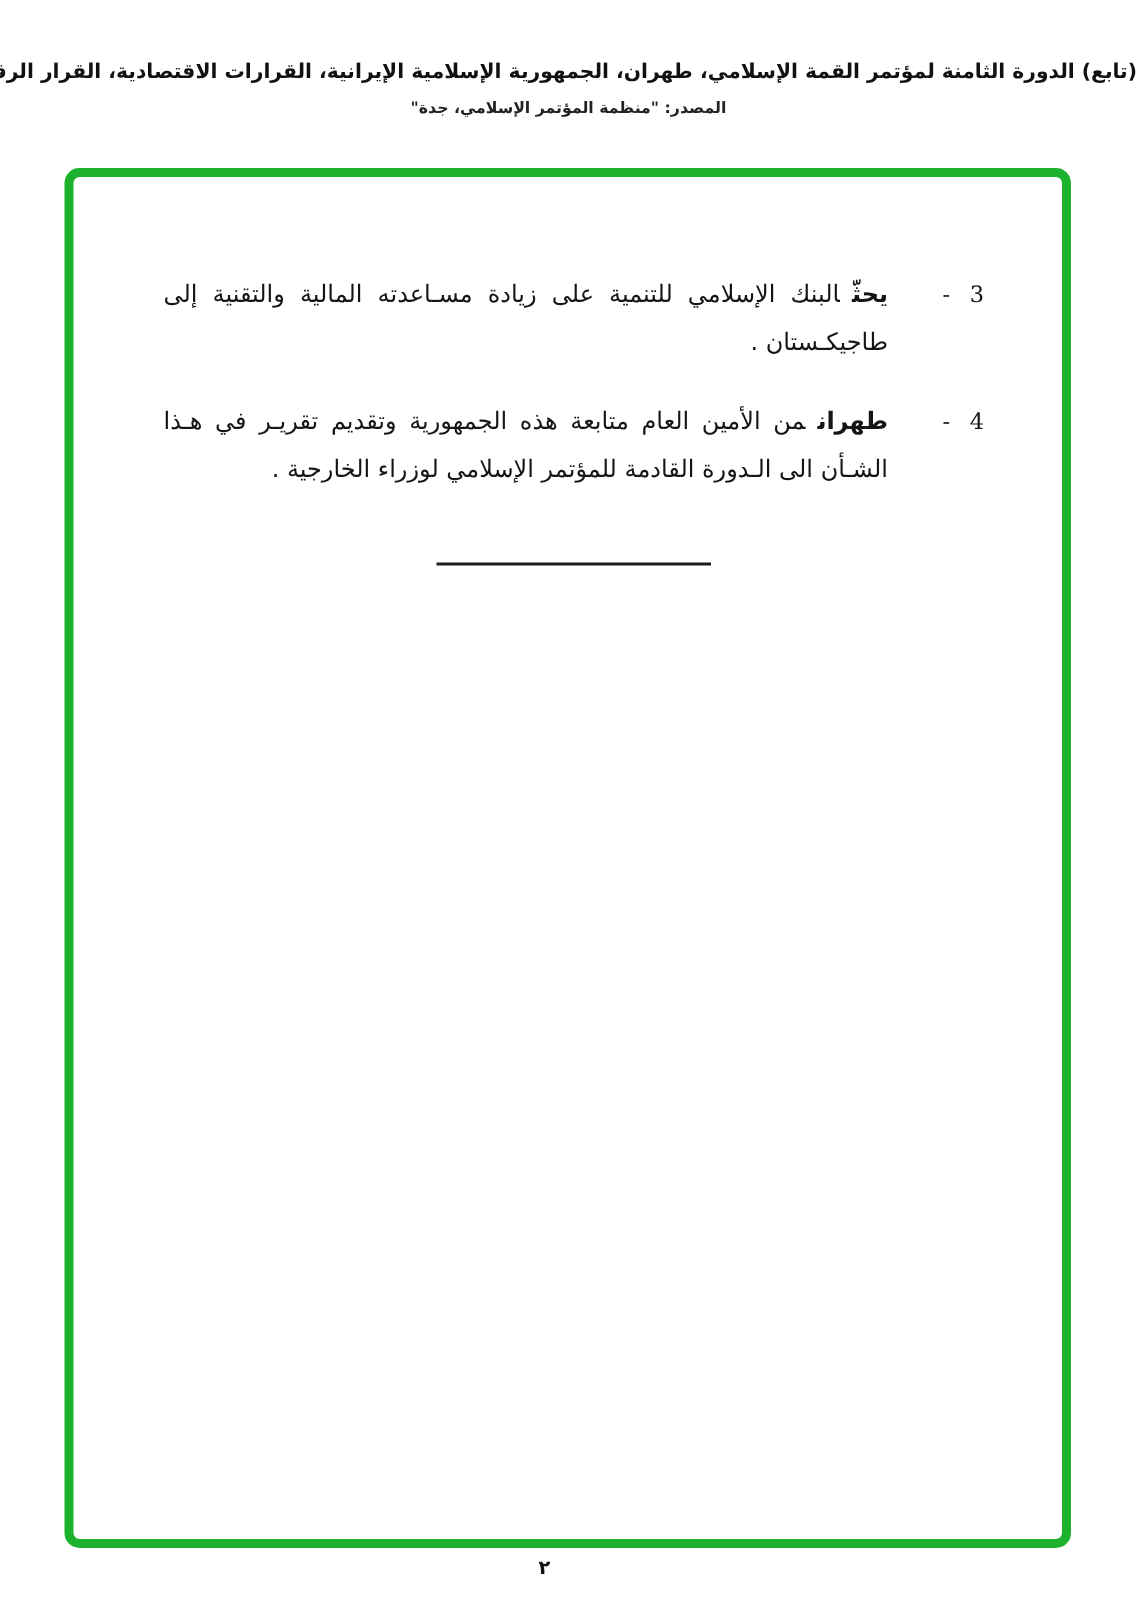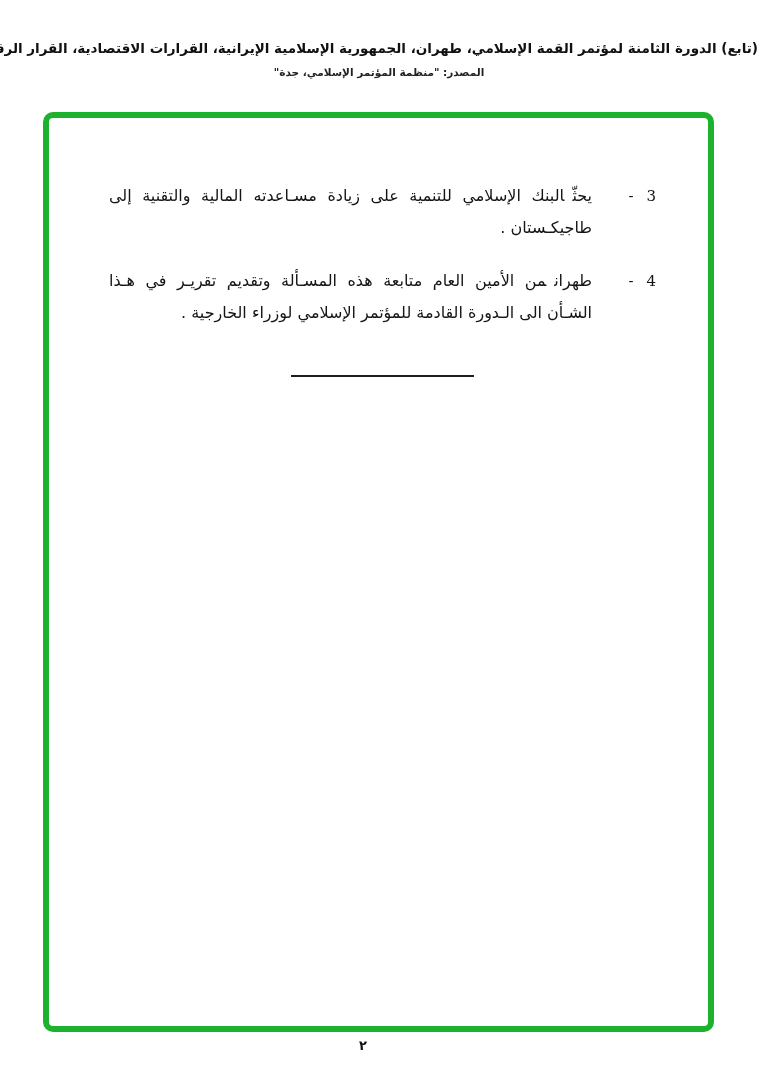--- a/index.html
+++ b/index.html
@@ -66,21 +66,21 @@
     gap: 13px;
     font-size: 15px;
     font-family: "DejaVu Serif", serif;
   }
   .clause-number { font-weight: normal; }
   .clause-text {
     flex: 1;
     text-align: justify;
   }
   .clause-lead {
-    font-weight: normal;
+    font-weight: bold;
     margin-inline-end: 8px;
     margin-top: 22px;
   }
   
   .separator {
     width: 183px;
     height: 0;
     border-top: 2px solid #1d1d1d;
     margin: 46px auto 0 auto;
   }
@@ -117,21 +117,21 @@
           <span class="clause-lead">يحثّ</span><span>البنك الإسلامي للتنمية على زيادة مسـاعدته المالية والتقنية إلى طاجيكـستان .</span>
         </div>
       </div>
 
       <div class="clause">
         <div class="clause-marker">
           <span class="clause-number">4</span>
           <span class="clause-dash">-</span>
         </div>
         <div class="clause-text">
-          <span class="clause-lead">طهران</span><span>من الأمين العام متابعة هذه المسـألة وتقديم تقريـر في هـذا الشـأن الى الـدورة القادمة للمؤتمر الإسلامي لوزراء الخارجية .</span>
+          <span class="clause-lead">طهران</span><span>من الأمين العام متابعة هذه الجمهورية وتقديم تقريـر في هـذا الشـأن الى الـدورة القادمة للمؤتمر الإسلامي لوزراء الخارجية .</span>
         </div>
       </div>
 
       <div class="separator"></div>
 
     </div>
   </div>
 
   <div class="page-number">
     <span>٢</span>

